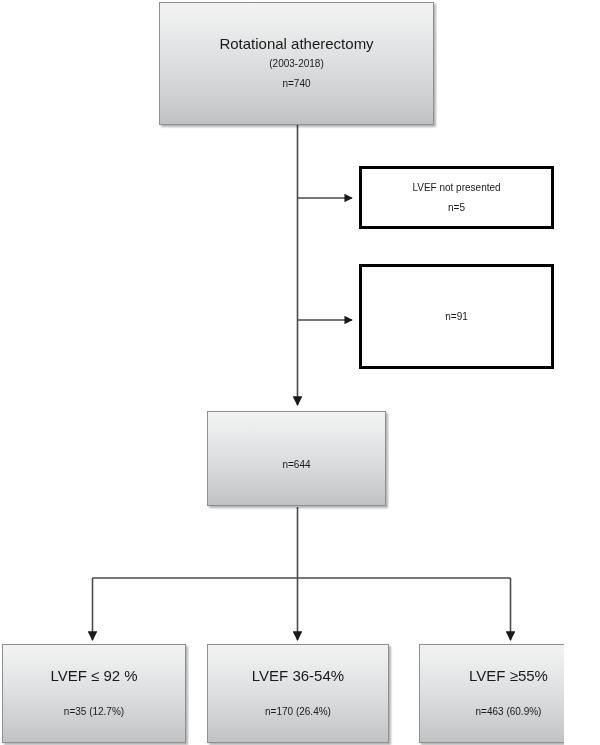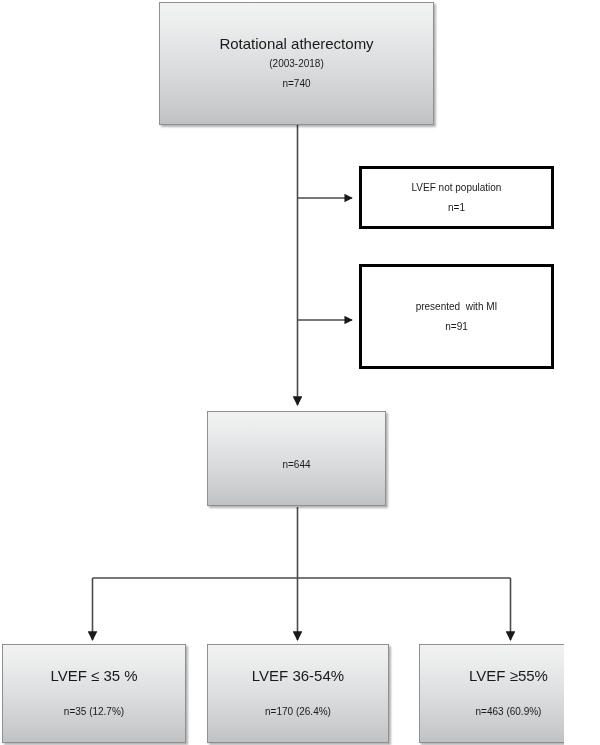--- a/index.html
+++ b/index.html
@@ -92,36 +92,35 @@
     <line x1="510.5" y1="578" x2="510.5" y2="640" stroke="#4a4a4a" stroke-width="1.6" marker-end="url(#arrow)"></line>
   </svg>
 
   <div class="node shaded" id="node-source">
     <span class="line t-title">Rotational atherectomy</span>
     <span class="line t-body">(2003-2018)</span>
     <span class="line t-body">n=740</span>
   </div>
 
   <div class="node plain" id="node-exclusion-1">
-    <span class="line t-body">LVEF not population</span>
-    <span class="line t-body">n=1</span>
+    <span class="line t-body">LVEF not presented</span>
+    <span class="line t-body">n=5</span>
   </div>
 
   <div class="node plain" id="node-exclusion-2">
-    <span class="line t-body">presented  with MI</span>
     <span class="line t-body">n=91</span>
   </div>
 
   <div class="node shaded" id="node-study">
     <span class="gap-md"></span>
     <span class="line t-body">n=644</span>
   </div>
 
   <div class="node shaded" id="node-group-1">
-    <span class="line t-title">LVEF ≤ 35 %</span>
+    <span class="line t-title">LVEF ≤ 92 %</span>
     <span class="gap-lg"></span>
     <span class="line t-body">n=35 (12.7%)</span>
   </div>
 
   <div class="node shaded" id="node-group-2">
     <span class="line t-title">LVEF 36-54%</span>
     <span class="gap-lg"></span>
     <span class="line t-body">n=170 (26.4%)</span>
   </div>
 

